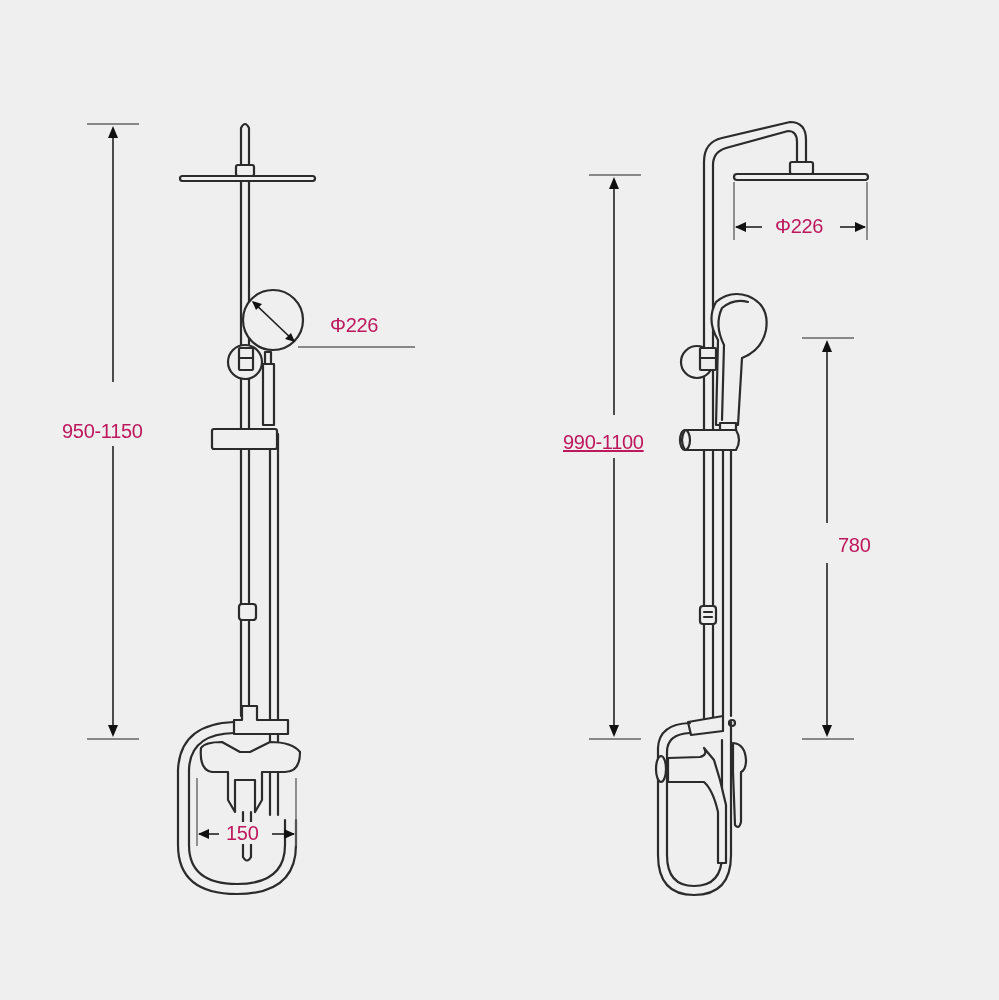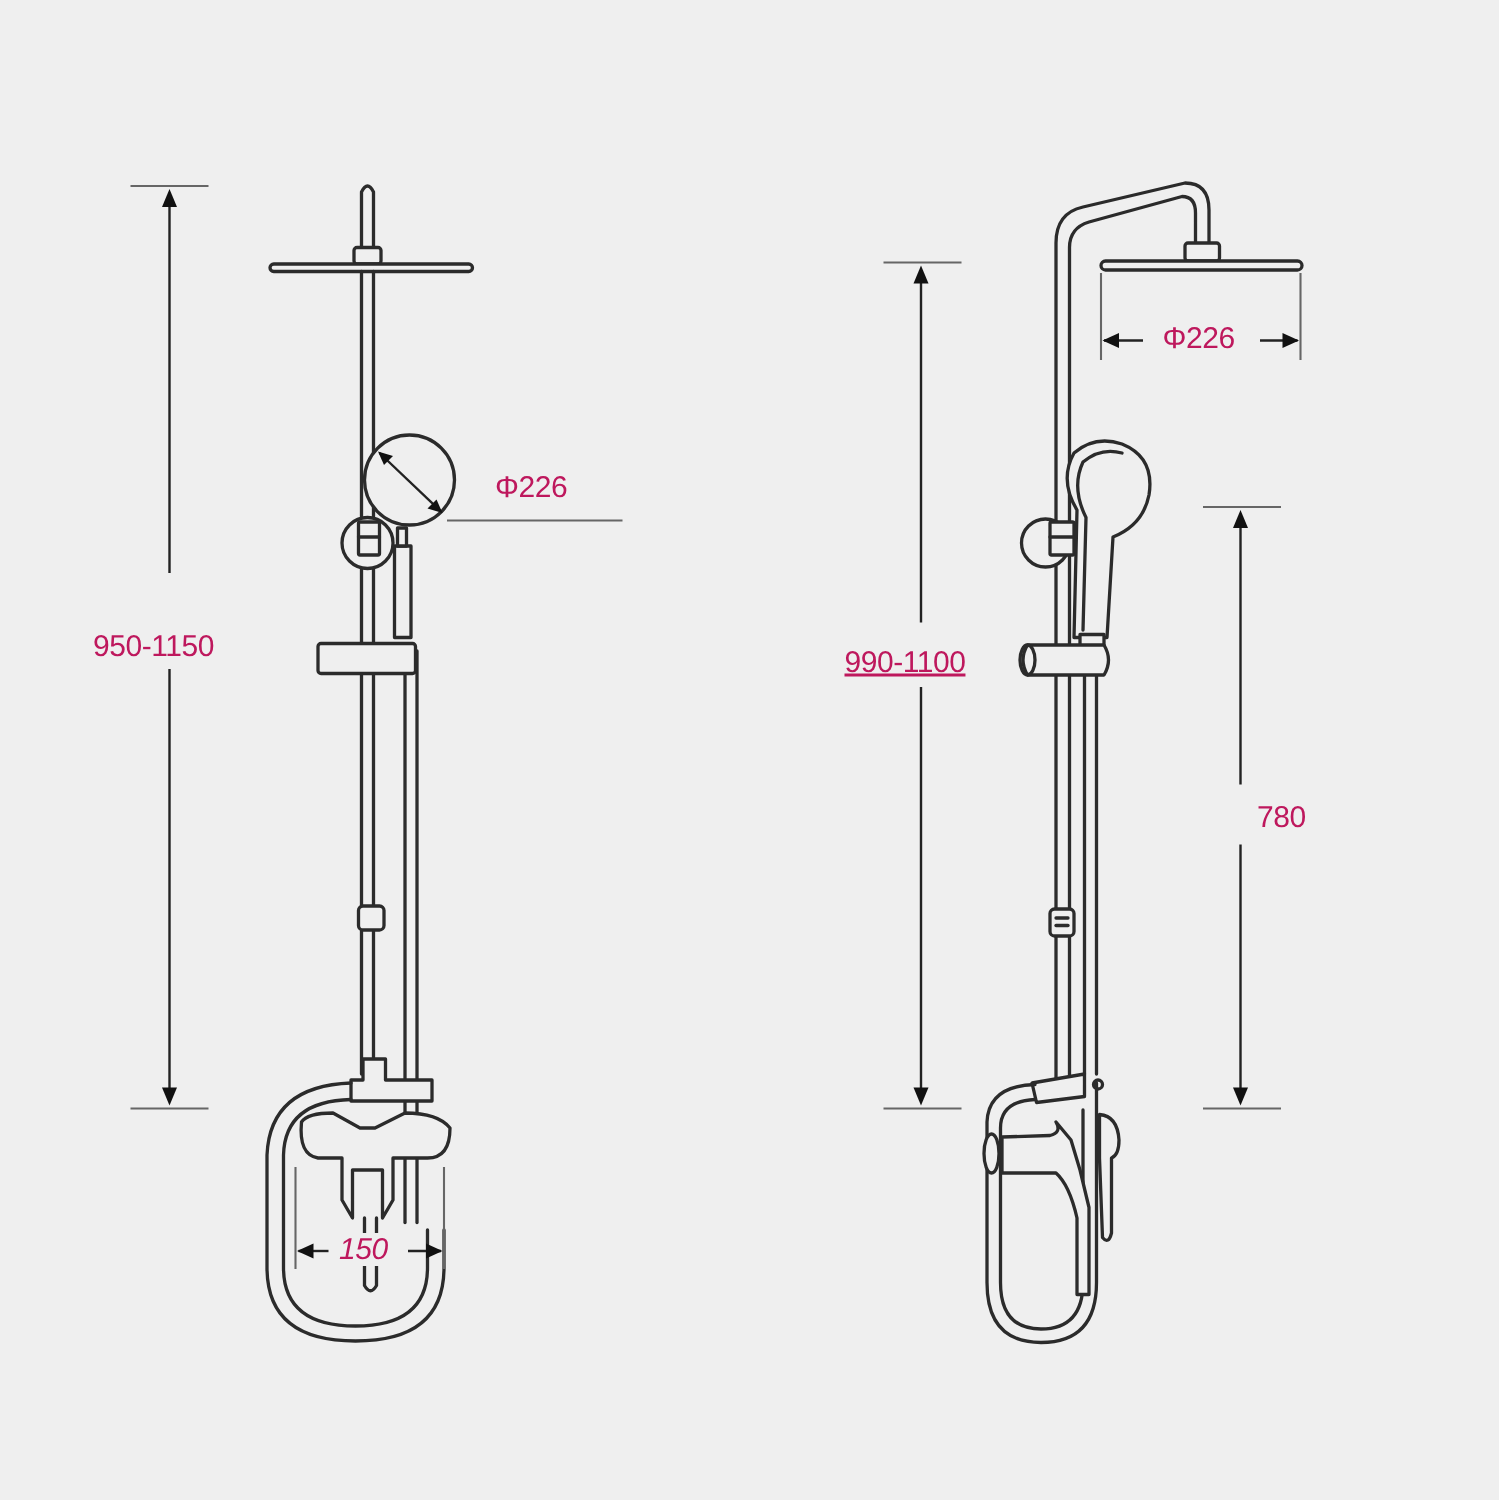--- a/index.html
+++ b/index.html
@@ -155,17 +155,17 @@
 
     <path class="fl" d="M668,758 L700,757 Q708,755 704,748 L714,760 L720,780 L726,805 L726,863 L718,863 L718,812 Q713,790 704,782 L668,782 Z"></path>
     <ellipse class="fl" cx="661" cy="769" rx="5" ry="13"></ellipse>
 
     <path class="fl" d="M733,743 Q745,744 746,760 Q746,770 741,772 L741,822 Q739,830 735,825 L733,772 Z"></path>
   </g>
 </svg>
 
 <div class="label" style="left:62px; top:416px; padding:4px 0;">950-1150</div>
 <div class="label" style="left:330px; top:314px;">Φ226</div>
-<div class="label" style="left:224px; top:822px; padding:0 2px;font-style:italic;">150</div>
+<div class="label" style="left:224px; top:822px; padding:0 2px;">150</div>
 
 <div class="label" style="left:563px; top:427px; padding:4px 0;text-decoration:underline;">990-1100</div>
 <div class="label" style="left:771px; top:215px; padding:0 4px;">Φ226</div>
 <div class="label" style="left:838px; top:532px; padding:2px 0;">780</div>
 
 </body></html>

